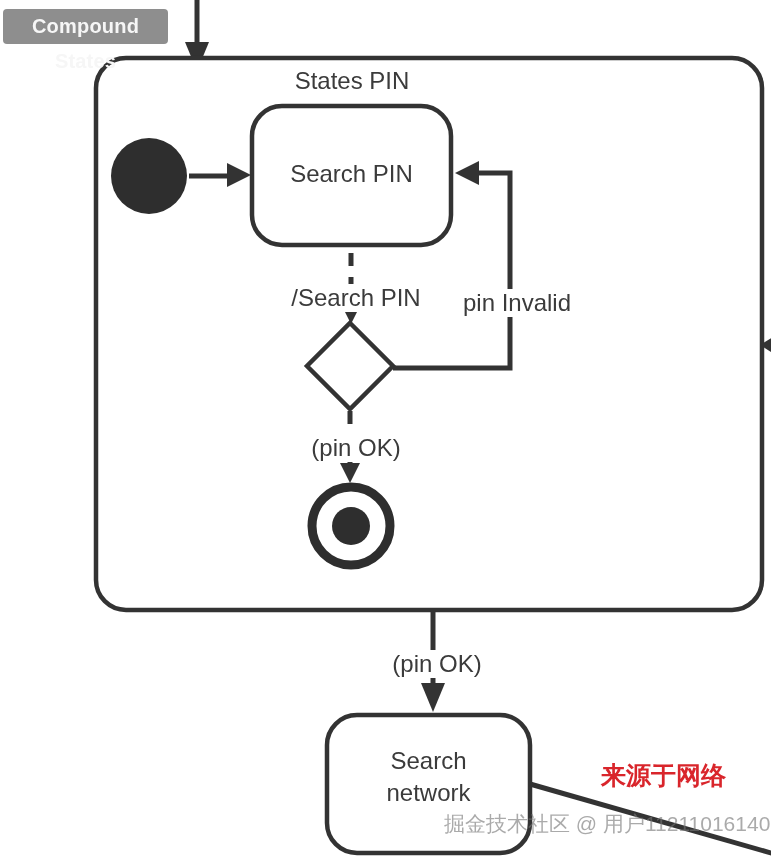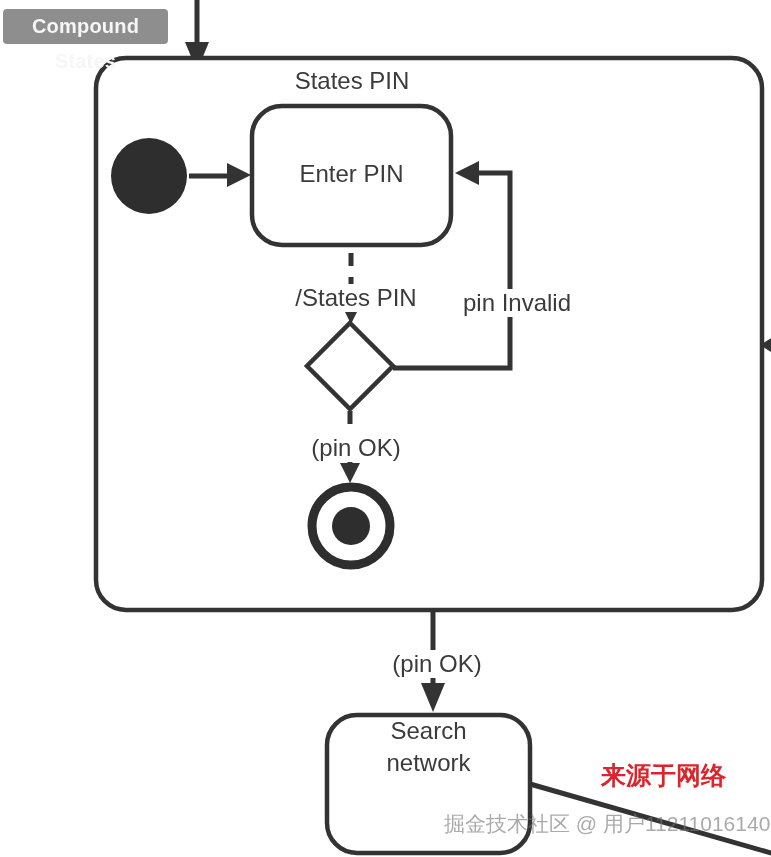--- a/index.html
+++ b/index.html
@@ -49,21 +49,21 @@
     border-radius: 4px;
     letter-spacing: 0.2px;
   }
   .title-check-pin   { left: 262px; top: 67px;  width: 180px; }
   .state-enter-pin   { left: 252px; top: 160px; width: 199px; }
   .t-check-pin       { left: 272px; top: 284px; width: 160px; }
   .t-pin-invalid     { left: 448px; top: 289px; width: 130px; }
   .t-pin-ok-inner    { left: 298px; top: 434px; width: 108px; }
   .t-pin-ok-outer    { left: 379px; top: 650px; width: 108px; }
   .state-search      {
-    left: 327px; top: 715px; width: 203px;
+    left: 327px; top: 745px; width: 203px;
     line-height: 32px; white-space: normal;
   }
   .source-note {
     position: absolute;
     left: 591px;
     top: 759px;
     width: 145px;
     font-size: 25px;
     font-weight: 700;
     color: #d9252b;
@@ -124,23 +124,23 @@
       <rect x="327" y="715" width="203" height="138" rx="30" ry="30" fill="#ffffff" stroke-width="4.5"></rect>
 
       <line x1="530" y1="784" x2="792" y2="859"></line>
     </g>
   </svg>
 
   <div class="badge">Compound States</div>
 
   <div class="lbl title-check-pin">States PIN</div>
 
-  <div class="lbl state-enter-pin">Enter PIN</div>
+  <div class="lbl state-enter-pin">Search PIN</div>
 
-  <div class="lbl on-line t-check-pin">/States PIN</div>
+  <div class="lbl on-line t-check-pin">/Search PIN</div>
   <div class="lbl on-line t-pin-invalid">pin Invalid</div>
   <div class="lbl on-line t-pin-ok-inner">(pin OK)</div>
   <div class="lbl on-line t-pin-ok-outer">(pin OK)</div>
 
   <div class="lbl state-search">
     <div>Search</div>
     <div>network</div>
   </div>
 
   <div class="source-note">来源于网络</div>

